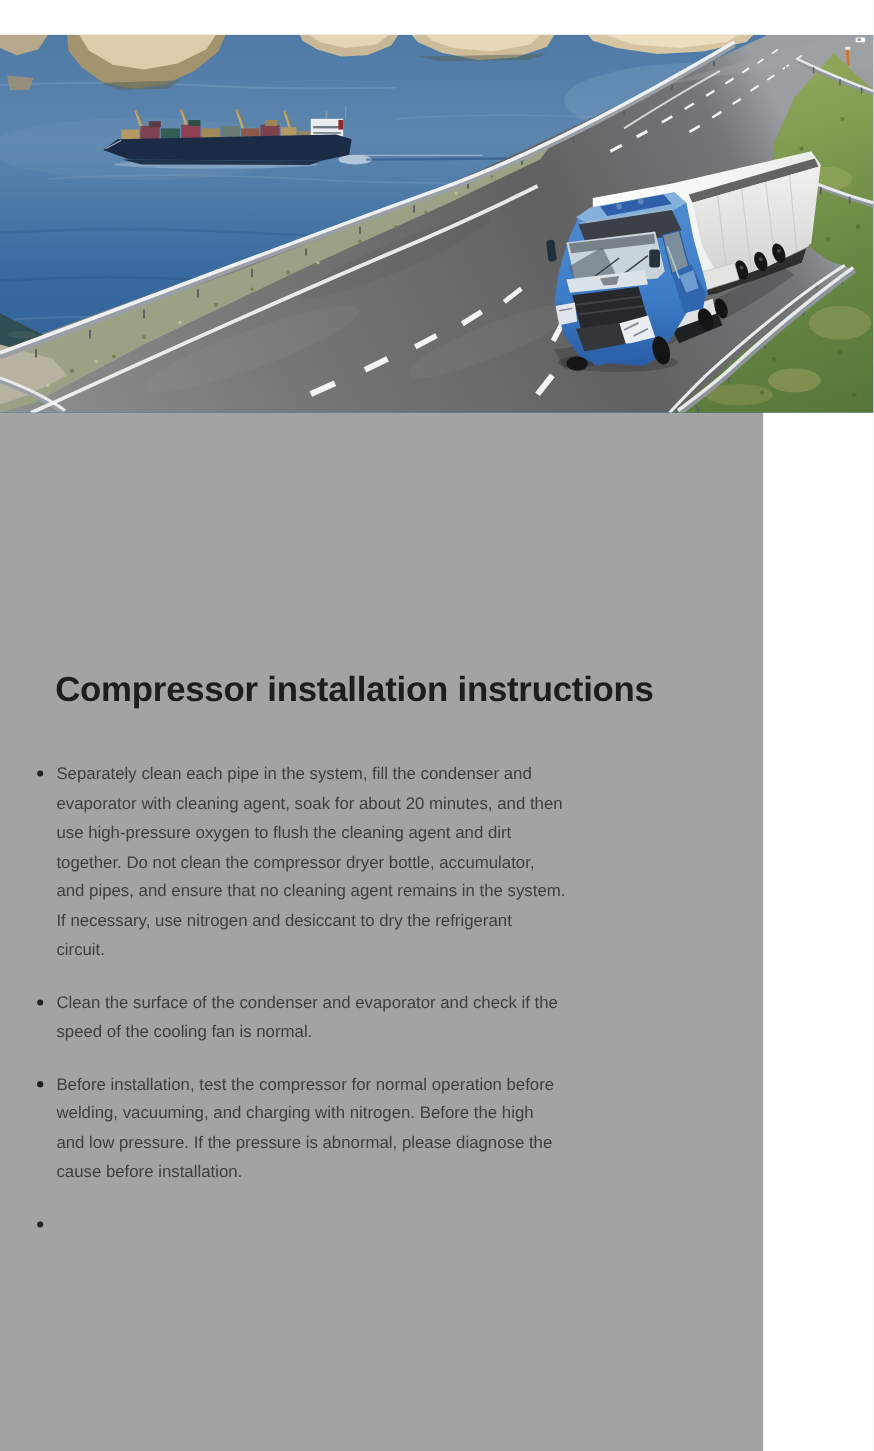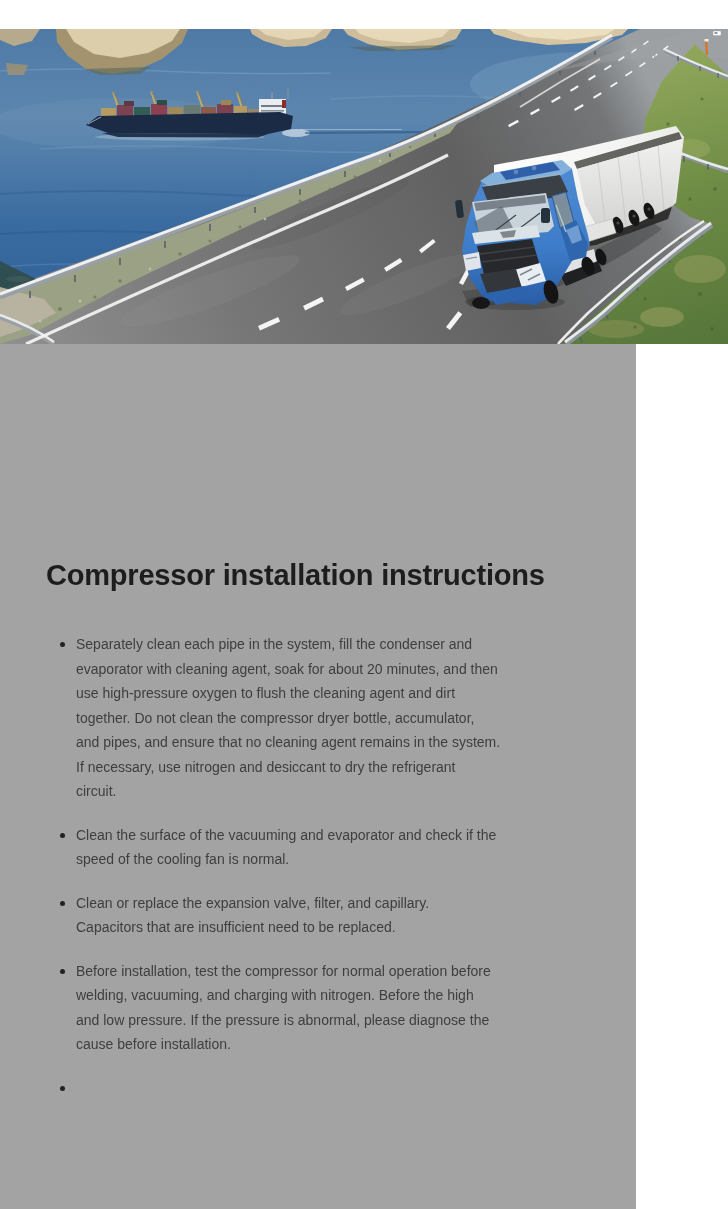--- a/index.html
+++ b/index.html
@@ -6,21 +6,21 @@
   body{width:728px;font-family:"Liberation Sans",sans-serif;}
   .page{width:636px;min-height:1209px;background:#a3a3a3;position:relative;margin-top:29px;}
   .hero{width:728px;height:315px;overflow:hidden;line-height:0;}
   .hero svg{display:block;}
   h1.title{
     margin:215px 0 0 46px;
     font-size:29px;line-height:1.15;font-weight:700;
     color:#1d1d1d;letter-spacing:-0.2px;
   }
   ul.instructions{
-    margin:40px 0 0 0;padding:0 0 0 60px;
+    margin:40px 0 0 0;padding:0 0 0 31px;
     list-style:none;width:540px;
   }
   ul.instructions li{
     position:relative;padding-left:16px;margin:0 0 19px 0;
     font-size:14px;line-height:24.5px;color:#3e3e3e;
   }
   ul.instructions li .dot{
     position:absolute;left:0;top:10px;width:5px;height:5px;
     border-radius:50%;background:#222;
   }
@@ -382,27 +382,25 @@
       <span class="item-text">Separately clean each pipe in the system, fill the condenser and
 evaporator with cleaning agent, soak for about 20 minutes, and then
 use high-pressure oxygen to flush the cleaning agent and dirt
 together. Do not clean the compressor dryer bottle, accumulator,
 and pipes, and ensure that no cleaning agent remains in the system.
 If necessary, use nitrogen and desiccant to dry the refrigerant
 circuit.</span>
     </li>
     <li>
       <span class="dot"></span>
-      <span class="item-text">Clean the surface of the vacuuming and evaporator and check if the
+      <span class="item-text">Clean the surface of the condenser and evaporator and check if the
 speed of the cooling fan is normal.</span>
     </li>
     <li>
       <span class="dot"></span>
-      <span class="item-text">Clean or replace the expansion valve, filter, and capillary.
-Capacitors that are insufficient need to be replaced.</span>
     </li>
     <li>
       <span class="dot"></span>
       <span class="item-text">Before installation, test the compressor for normal operation before
 welding, vacuuming, and charging with nitrogen. Before the high
 and low pressure. If the pressure is abnormal, please diagnose the
 cause before installation.</span>
     </li>
     <li>
       <span class="dot"></span>

